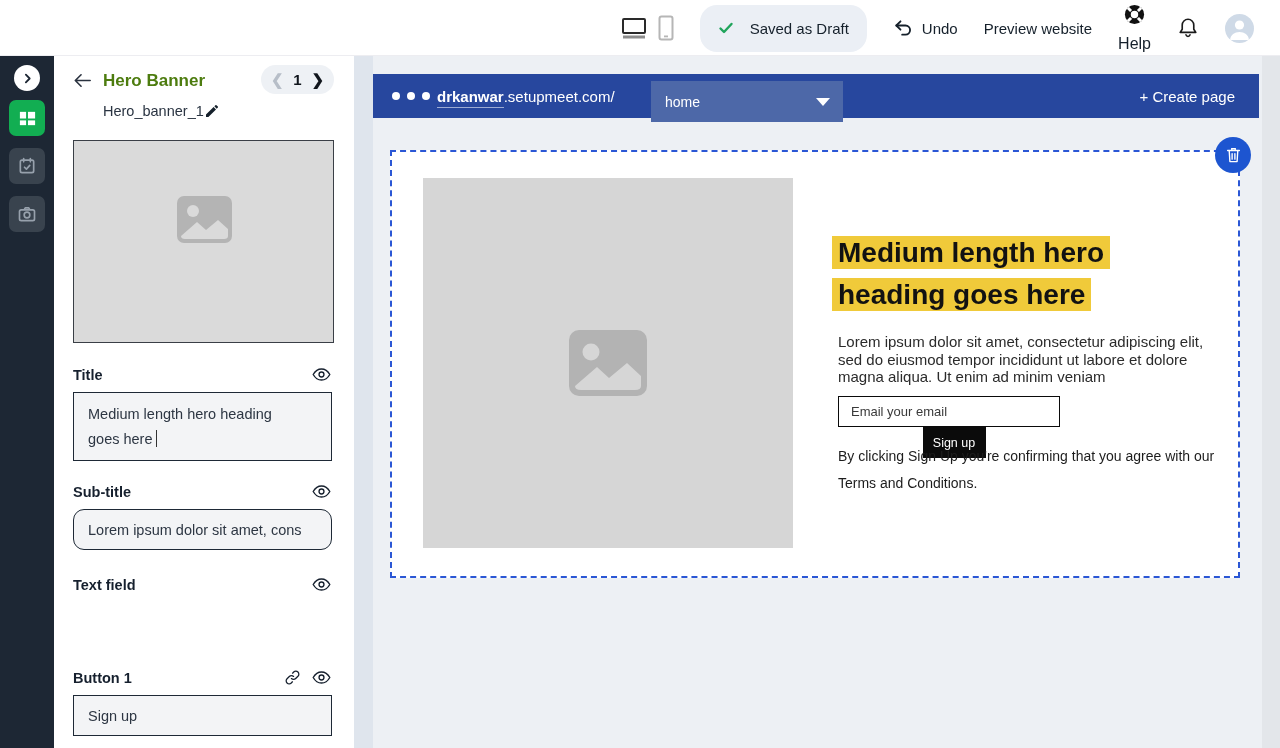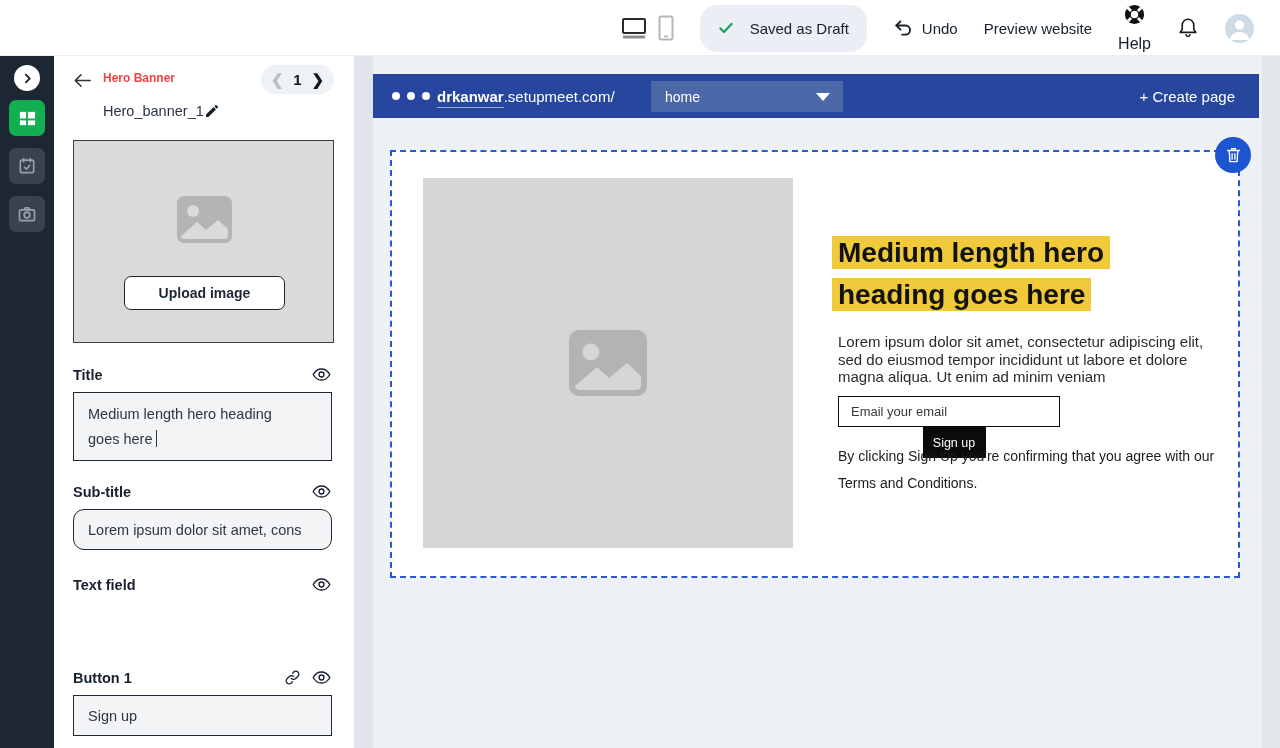--- a/index.html
+++ b/index.html
@@ -19,21 +19,21 @@
   .iconstrip { position:absolute; left:0; top:56px; width:54px; height:692px; background:#1d2734; z-index:4; }
   .expand-btn { position:absolute; left:14px; top:9px; width:26px; height:26px; border-radius:50%; background:#fff; border:none; display:flex; align-items:center; justify-content:center; cursor:pointer; }
   .strip-btn { position:absolute; left:9px; width:36px; height:36px; border-radius:7px; border:none; display:flex; align-items:center; justify-content:center; cursor:pointer; }
   .strip-btn.green { top:44px; background:#12ae52; }
   .strip-btn.grey1 { top:92px; background:#39434e; }
   .strip-btn.grey2 { top:140px; background:#39434e; }
 
   
   .panel { position:absolute; left:54px; top:56px; width:300px; height:692px; background:#fff; z-index:3; }
   .back-btn { position:absolute; left:16px; top:13px; width:24px; height:24px; background:none; border:none; cursor:pointer; }
-  .panel-title { position:absolute; left:49px; top:15px; font-size:12px; font-weight:700; color:#ef4444; }
+  .panel-title { position:absolute; left:49px; top:15px; font-size:17px; font-weight:700; color:#4d7c0f; }
   .pager { position:absolute; left:207px; top:9px; width:73px; height:29px; background:#eef1f5; border-radius:15px; display:flex; align-items:center; justify-content:space-between; padding:0 10px; }
   .pager .prev { color:#b7bec8; font-size:15px; font-weight:700; background:none; border:none; cursor:pointer; }
   .pager .next { color:#10151c; font-size:15px; font-weight:700; background:none; border:none; cursor:pointer; }
   .pager .num { font-size:15px; font-weight:700; color:#10151c; }
   .block-name { position:absolute; left:49px; top:47px; font-size:14.5px; color:#2a3442; display:flex; align-items:center; }
   .edit-pencil { background:none; border:none; cursor:pointer; display:inline-flex; }
 
   .upload-box { position:absolute; left:19px; top:84px; width:261px; height:203px; background:#dadada; border:1px solid #3a3f46; }
   .upload-glyph { position:absolute; left:103px; top:55px; }
   .upload-btn { position:absolute; left:50px; top:135px; width:161px; height:34px; background:#fff; border:1.6px solid #1d2733; border-radius:7px; font-size:14px; font-weight:700; color:#1d2733; cursor:pointer; font-family:inherit; }
@@ -49,21 +49,21 @@
 
   
   .canvas { position:absolute; left:373px; top:56px; width:907px; height:692px; background:#edf0f4; }
   .scroll-track { position:absolute; left:889px; top:0; width:18px; height:692px; background:#e3e6ea; }
 
   .urlbar { position:absolute; left:0; top:18px; width:886px; height:44px; background:#27479e; display:flex; align-items:center; }
   .dots { position:absolute; left:19px; display:flex; gap:7px; }
   .dots i { width:8px; height:8px; border-radius:50%; background:#fff; }
   .url-text { position:absolute; left:64px; font-size:15px; color:#fff; }
   .url-text .site { font-weight:700; border-bottom:1px solid rgba(255,255,255,.55); padding-bottom:2px; }
-  .page-dd { position:absolute; left:278px; top:7px; width:192px; height:31px; background:#4d68a8; color:#fff; font-size:14px; display:flex; align-items:center; padding:0 14px; cursor:pointer; border:none; font-family:inherit; }
+  .page-dd { position:absolute; left:278px; top:7px; width:192px; height:41px; background:#4d68a8; color:#fff; font-size:14px; display:flex; align-items:center; padding:0 14px; cursor:pointer; border:none; font-family:inherit; }
   .dd-caret { position:absolute; right:13px; width:0; height:0; border-left:7px solid transparent; border-right:7px solid transparent; border-top:8px solid #fff; }
   .create-page { position:absolute; right:24px; background:none; border:none; color:#fff; font-size:15px; cursor:pointer; font-family:inherit; }
 
   .selection { position:absolute; left:17px; top:94px; width:850px; height:428px; background:#fff; border:2px dashed #2b57d5; }
   .trash-btn { position:absolute; left:842px; top:81px; width:36px; height:36px; border-radius:50%; background:#1d55d0; border:none; display:flex; align-items:center; justify-content:center; cursor:pointer; z-index:6; }
 
   .hero-img { position:absolute; left:31px; top:26px; width:370px; height:370px; background:#d6d6d6; display:flex; align-items:center; justify-content:center; }
 
   .hero-heading { position:absolute; left:440px; top:80px; width:356px; font-size:28px; font-weight:700; line-height:42px; color:#121212; }
   .hero-heading span { background:#f0ca3a; padding:1px 6px; -webkit-box-decoration-break:clone; box-decoration-break:clone; }
@@ -193,21 +193,20 @@
   </div>
 
   <div class="upload-box">
     <span class="upload-glyph">
       <svg width="55" height="47" viewBox="0 0 55 47">
           <rect x="0" y="0" width="55" height="47" rx="7" fill="#b4b4b4"></rect>
           <circle cx="16" cy="15" r="6" fill="#dadada"></circle>
           <path d="M4 40 L20 26 L29 34 L41 24 L51 33 V40 Q51 43 47 43 H8 Q4 43 4 40 Z" fill="#dadada"></path>
         </svg>
     </span>
-    <button class="upload-btn">Upload image</button>
   </div>
 
   <div class="field-label" style="top:311px;">Title</div>
   <button class="eye-btn" style="top:309px;">
     <svg width="19" height="19" viewBox="0 0 24 24">
         <path d="M1.5 12s4-7 10.5-7 10.5 7 10.5 7-4 7-10.5 7S1.5 12 1.5 12z" fill="none" stroke="#16202e" stroke-width="1.7"></path>
         <circle cx="12" cy="12" r="3.1" fill="none" stroke="#16202e" stroke-width="1.7"></circle>
       </svg>
   </button>
   <div class="panel-textarea"><span>Medium length hero heading</span><br><span>goes here</span><span class="caret"></span></div>

